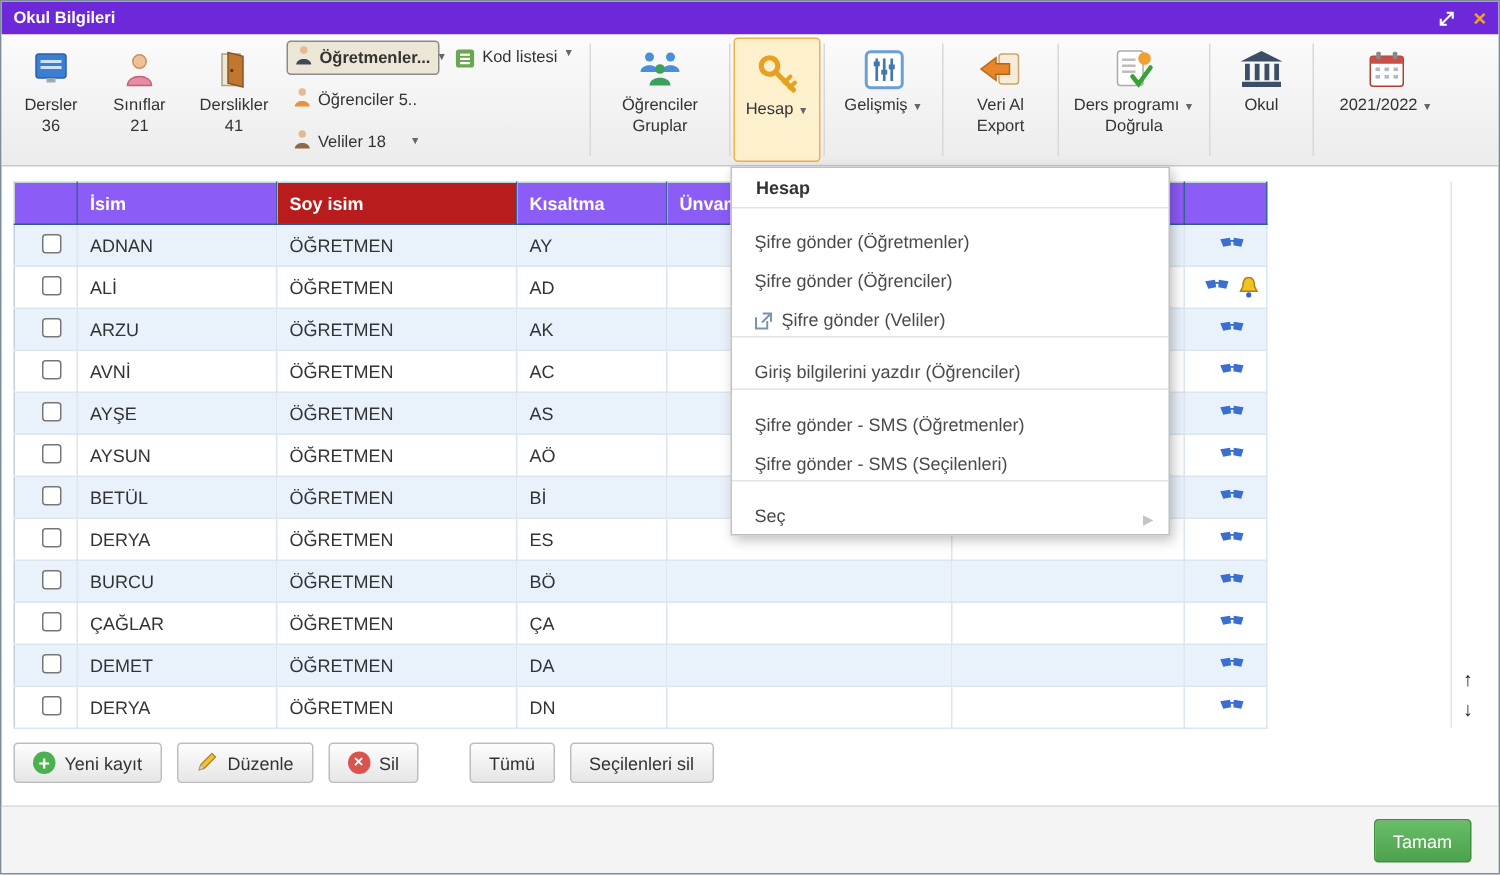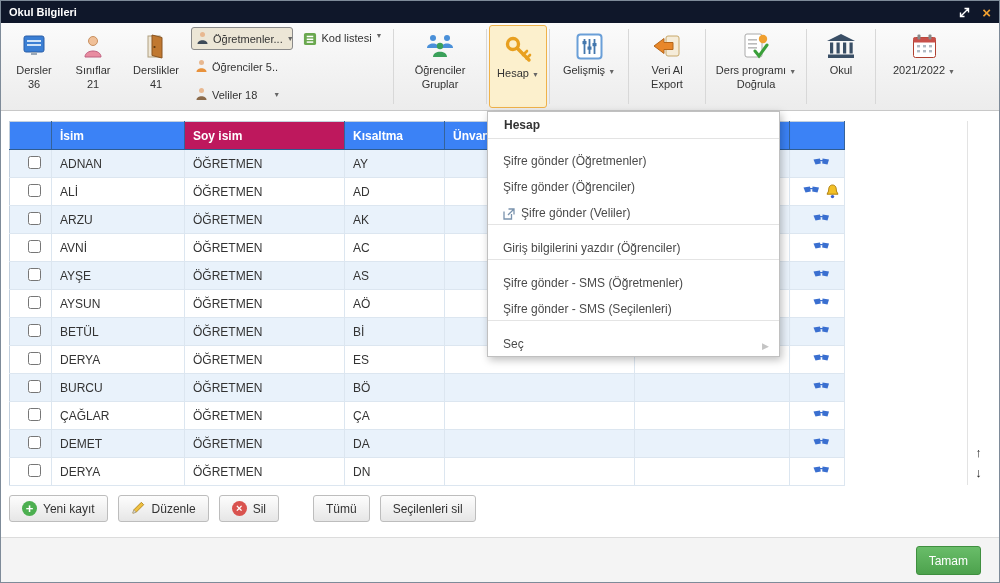--- a/index.html
+++ b/index.html
@@ -2,50 +2,50 @@
 <html><head>
 <meta charset="utf-8">
 <style>
   * { box-sizing: border-box; margin: 0; padding: 0; }
   html,body { width:1000px; height:583px; }
   body { font-family: "Liberation Sans", sans-serif; background:#fff; }
 
   .window { position:relative; width:1000px; height:583px; border:1px solid #7e8b99; background:#fff; overflow:hidden; }
 
   
-  .titlebar { height:22px; background:#0f172a; display:flex; align-items:center; padding:0 8px; }
+  .titlebar { height:22px; background:#6d28d9; display:flex; align-items:center; padding:0 8px; }
   .titlebar .title { color:#fff; font-size:11px; font-weight:bold; }
   .titlebar .tbtns { margin-left:auto; display:flex; align-items:center; gap:12px; }
   .titlebar .maxi { display:flex; align-items:center; cursor:pointer; }
   .titlebar .close { color:#f0a030; font-size:15px; font-weight:bold; line-height:1; cursor:pointer; }
 
   
   .toolbar { height:88px; background:linear-gradient(#fbfbfb,#ececec); border-bottom:1px solid #c8c8c8; display:flex; align-items:stretch; padding-left:4px; }
   .tb-item { display:flex; flex-direction:column; align-items:center; padding-top:7px; gap:2px; font-size:11px; color:#333; text-align:center; cursor:pointer; }
   .tb-item .icn { height:32px; display:flex; align-items:center; justify-content:center; }
   .w-dersler{width:58px}.w-siniflar{width:60px}.w-derslikler{width:66px}
   .w-gruplar{width:88px}.w-gelismis{width:74px}.w-verial{width:72px}
   .w-dersprog{width:96px}.w-okul{width:64px}.w-year{width:92px}
   .tb-sep { width:1px; background:#d8d8d8; margin:6px 2px; }
   .caret { font-size:7px; color:#666; }
   .caret.far { margin-left:12px; }
 
   .tb-stack { width:106px; padding:4px 2px; display:flex; flex-direction:column; justify-content:space-between; }
   .stack-btn { display:flex; align-items:center; gap:4px; font-size:11px; color:#333; height:23px; padding:0 4px; cursor:pointer; white-space:nowrap; }
-  .stack-btn.active { background:#ece6d6; border:1px solid #8a8a8a; border-radius:3px; }
+  .stack-btn.active { background:#ece6d6; border:1px solid #8a8a8a; border-radius:3px;font-weight:bold; }
 
   .tb-top { width:96px; padding-top:9px; display:flex; align-items:flex-start; justify-content:center; gap:4px; font-size:11px; color:#333; cursor:pointer; }
 
   .hesap-active { background:#fcf0cd; border:1px solid #efb24a; border-radius:3px; margin:2px 0; width:58px; }
 
   
   .content { position:relative; height:428px; padding:10px 0 0 8px; }
   table.grid { border-collapse:collapse; table-layout:fixed; width:835px; border:1px solid #c3d0de; }
-  table.grid th { height:28px; background:#3b82f6; color:#fff; font-size:12px; font-weight:bold; text-align:left; padding-left:8px; border-right:1px solid #35639a; border-bottom:1px solid #2f5c91; overflow:hidden; white-space:nowrap; }
-  table.grid th.sorted { background:#be185d; }
+  table.grid th { height:28px; background:#8b5cf6; color:#fff; font-size:12px; font-weight:bold; text-align:left; padding-left:8px; border-right:1px solid #35639a; border-bottom:1px solid #2f5c91; overflow:hidden; white-space:nowrap; }
+  table.grid th.sorted { background:#b91c1c; }
   table.grid td { height:28px; font-size:12px; color:#333; padding-left:8px; border-right:1px solid #dce6f0; border-bottom:1px solid #dce6f0; background:#fff; overflow:hidden; white-space:nowrap; }
   tr.shaded td { background:#e9f2fb; }
   td.c-check, th.c-check { text-align:center; padding-left:0; }
   td.c-icons { text-align:center; padding-left:0; }
   td.c-icons .cellicons { display:inline-flex; align-items:center; gap:6px; }
   .bell { display:none; }
   .bell.show { display:inline-flex; }
   .glasses { display:inline-flex; cursor:pointer; }
 
   .scroll-strip { position:absolute; top:10px; right:10px; width:22px; height:364px; border-left:1px solid #e3e3e3; display:flex; flex-direction:column; justify-content:flex-end; align-items:center; gap:7px; padding-bottom:6px; }

